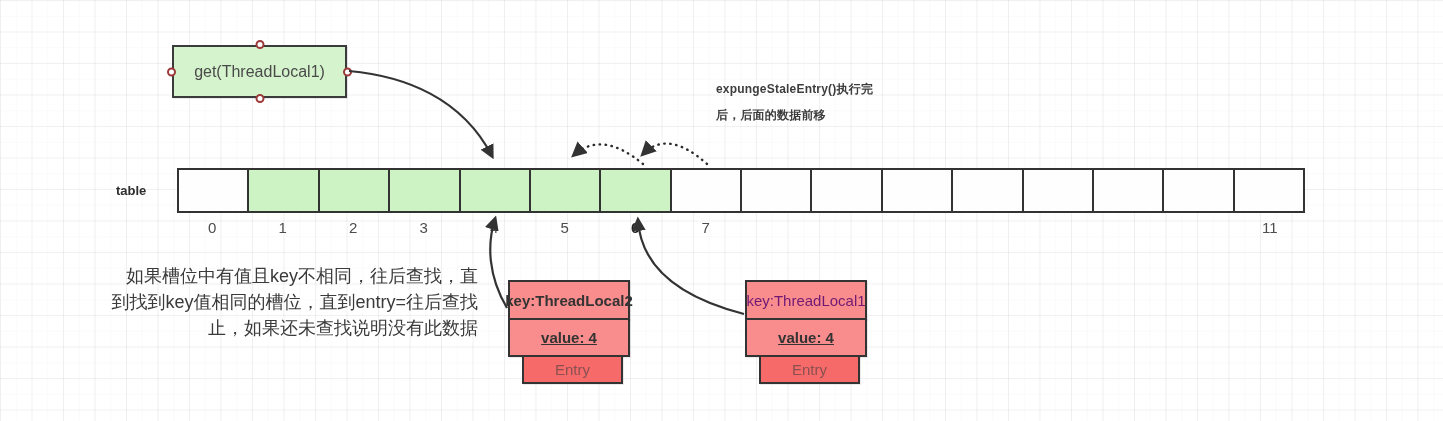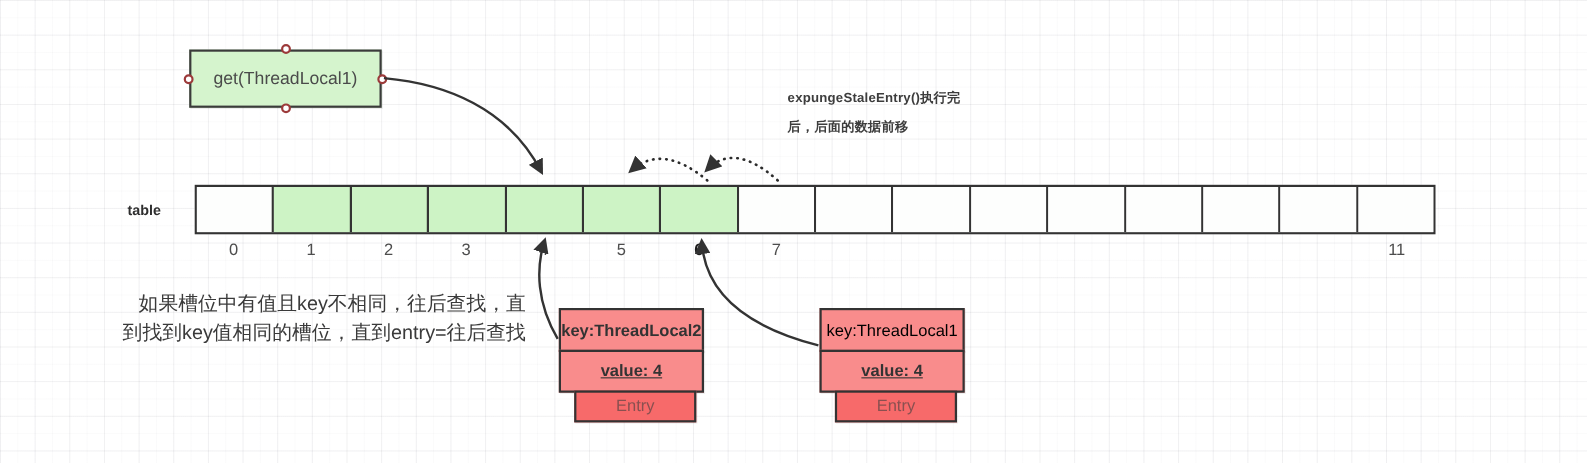--- a/index.html
+++ b/index.html
@@ -62,30 +62,30 @@
   .idx.bold { font-weight: bold; color: #1e1e1e; }
 
   
   .note {
     position: absolute; left: 48px; top: 263px; width: 430px;
     text-align: right; font-weight: normal; font-size: 18px;
     line-height: 26px; color: #3a3a3a;
   }
 
   
-  .entry-box { position: absolute; top: 280px; width: 132px; }
+  .entry-box { position: absolute; top: 280px; width: 122px; }
   .erow {
     border: 2px solid #333; background: var(--entry-pink, #f98c8c);
     height: 40px; display: flex; align-items: center; justify-content: center;
     font-size: 15px; color: #333;
     box-shadow: 1px 1px 0 rgba(0,0,0,0.08);
   }
   .erow.val { margin-top: -2px; height: 39px; font-weight: bold; text-decoration: underline; }
   .erow.key.boldkey { font-weight: bold; }
-  .erow.key.litekey { font-weight: normal; color: #000000; }
+  .erow.key.litekey { font-weight: normal; color: #701a75; }
   .etag {
     margin: -2px 7px 0 14px; height: 29px;
     border: 2px solid #333; background: var(--entry-red, #f76a6a);
     display: flex; align-items: center; justify-content: center;
     font-size: 15px; color: #8a5050;
     box-shadow: 1px 1px 0 rgba(0,0,0,0.08);
   }
 
   
   svg.arrows { position: absolute; left: 0; top: 0; pointer-events: none; }
@@ -138,20 +138,21 @@
       <div class="idx" style="left: 494.25px;">4</div>
       <div class="idx" style="left: 564.75px;">5</div>
       <div class="idx bold" style="left: 635.25px;">6</div>
       <div class="idx" style="left: 705.75px;">7</div>
       <div class="idx" style="left: 1269.75px;">11</div>
     </div>
 
   <div class="note">
     <div>如果槽位中有值且key不相同，往后查找，直</div>
     <div>到找到key值相同的槽位，直到entry=往后查找</div>
+    <div>止，如果还未查找说明没有此数据</div>
   </div>
 
   <div class="entry-box" style="left:508px">
     <div class="erow key boldkey">
       <span>key:ThreadLocal2</span>
     </div>
     <div class="erow val">
       <span>value: 4</span>
     </div>
     <div class="etag">

